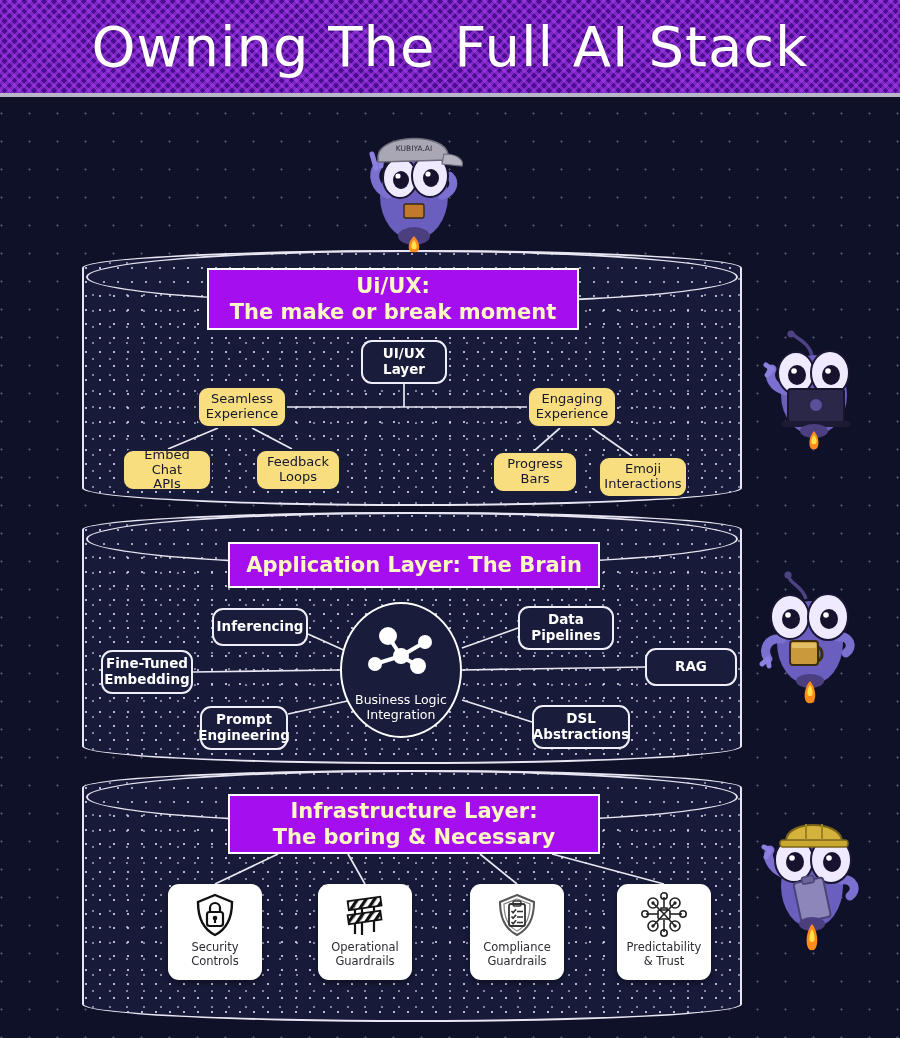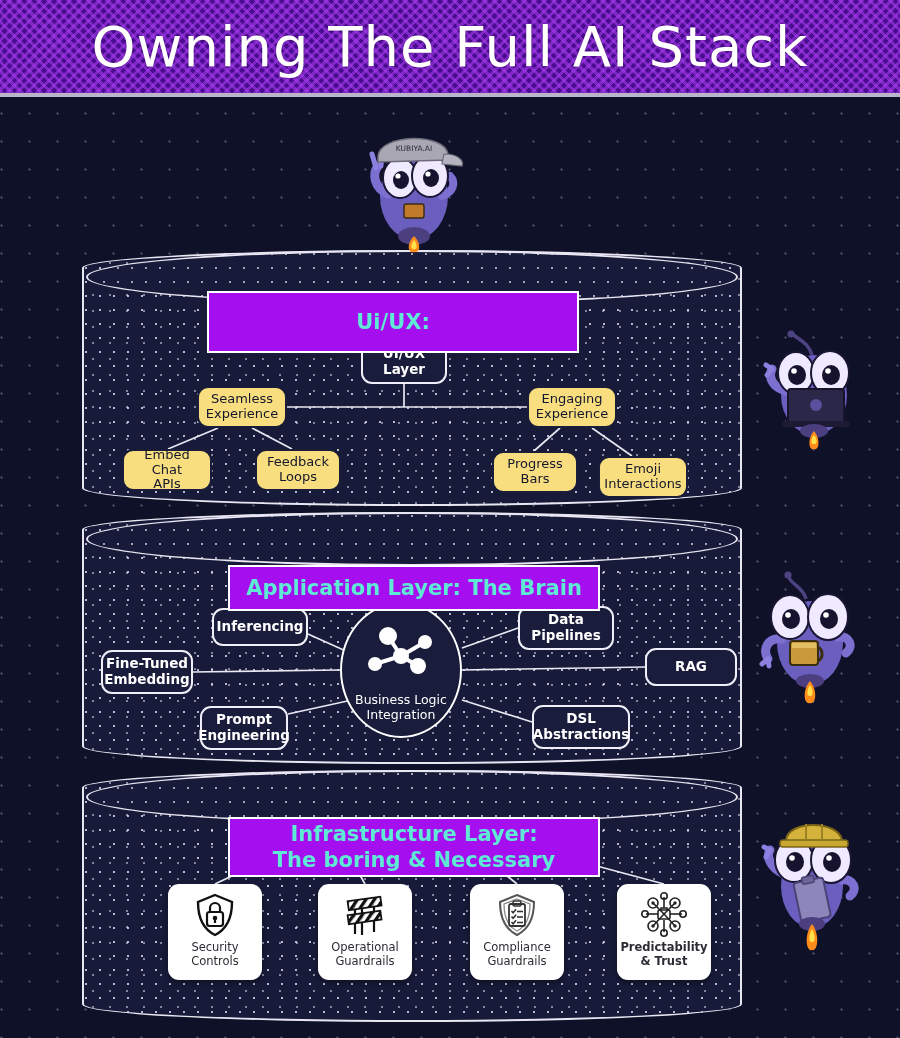--- a/index.html
+++ b/index.html
@@ -53,21 +53,21 @@
 
   #cyl-ui   { left:82px; top:250px; width:660px; height:256px; }
   #cyl-app  { left:82px; top:512px; width:660px; height:252px; }
   #cyl-inf  { left:82px; top:770px; width:660px; height:252px; }
 
   
   .layer-banner{
     position:absolute; z-index:6;
     background:#A50FF0; border:2px solid #ffffff;
     display:flex; flex-direction:column; align-items:center; justify-content:center;
-    color:#5eead4; text-align:center; line-height:1.25;margin-top:23px;
+    color:#fef9c3; text-align:center; line-height:1.25;
   }
   .layer-banner .l1{ font-size:21px; font-weight:700; }
   .layer-banner .l2{ font-size:21px; font-weight:700; }
   #banner-ui  { left:207px; top:268px;  width:372px; height:62px; }
   #banner-app { left:228px; top:542px;  width:372px; height:46px; }
   #banner-inf { left:228px; top:794px;  width:372px; height:60px; }
 
   
   .nbox{
     position:absolute; z-index:5; display:flex; align-items:center;
@@ -118,21 +118,21 @@
     display:flex; flex-direction:column; align-items:center; justify-content:flex-start;
     padding-top:8px;
     box-shadow:0 3px 5px rgba(0,0,0,.35);
   }
   .icard .cap{
     font-size:11.5px; color:#2b2b34; text-align:center; line-height:1.25; margin-top:2px;
   }
   #c-security { left:168px; top:884px; }
   #c-guard    { left:318px; top:884px; }
   #c-comp     { left:470px; top:884px; }
-  #c-pred     { left:617px; top:884px;font-weight:bold; }
+  #c-pred     { left:617px; top:884px; }
 
   
   .wires{ position:absolute; left:0; top:0; width:900px; height:1038px; z-index:4; pointer-events:none; }
   .wires line, .wires path{ stroke:#e9e7f3; stroke-width:1.7; fill:none; }
 
   
   .robot{ position:absolute; z-index:8; }
   .robot svg{ display:block; overflow:visible; }
 </style>
 </head>
@@ -171,20 +171,21 @@
   <line x1="462" y1="700" x2="532" y2="722"></line>
 
   <line x1="278" y1="854" x2="215" y2="884"></line>
   <line x1="348" y1="854" x2="365" y2="884"></line>
   <line x1="480" y1="854" x2="517" y2="884"></line>
   <line x1="552" y1="854" x2="664" y2="884"></line>
 </svg>
 
 <div class="layer-banner" id="banner-ui">
   <div class="l1">Ui/UX:</div>
+  <div class="l2">The make or break moment</div>
 </div>
 
 <div class="layer-banner" id="banner-app">
   <div class="l1">Application Layer: The Brain</div>
 </div>
 
 <div class="layer-banner" id="banner-inf">
   <div class="l1">Infrastructure Layer:</div>
   <div class="l2">The boring &amp; Necessary</div>
 </div>

